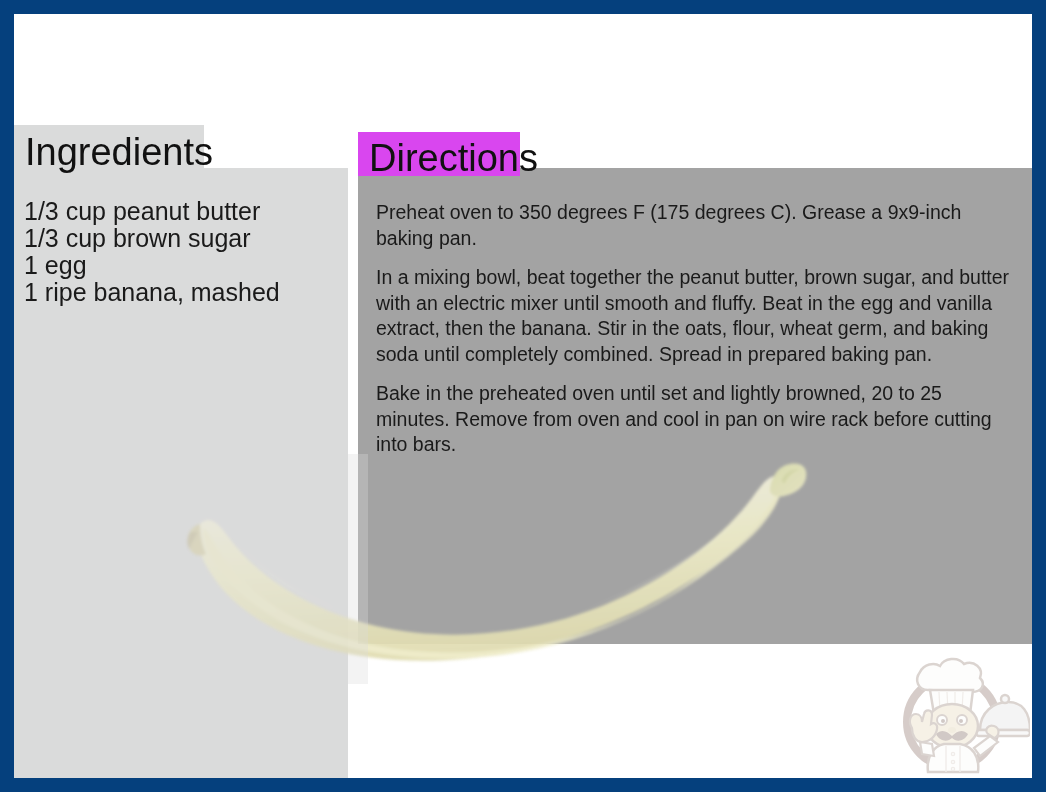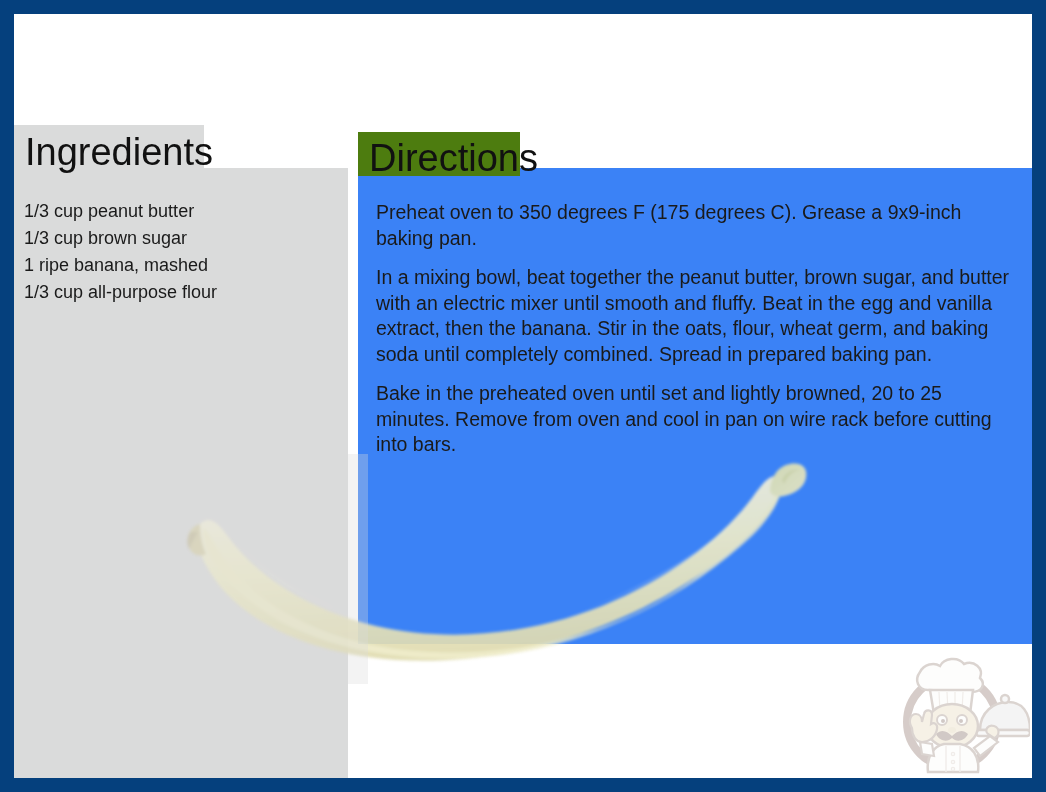--- a/index.html
+++ b/index.html
@@ -91,21 +91,21 @@
     width: 334px;
     height: 610px;
     background: #dadbdb;
   }
 
   #panel-directions {
     left: 344px;
     top: 154px;
     width: 674px;
     height: 476px;
-    background: #3b82f6;
+    background: #a3a3a3;
   }
 
   
   .tab {
     position: absolute;
     z-index: 4;
     font-size: 38px;
     font-weight: 400;
     color: #111111;
     line-height: 1;
@@ -119,35 +119,35 @@
     height: 45px;
     background: #dadbdb;
     padding: 8px 0 0 11px;
   }
 
   #tab-directions {
     left: 344px;
     top: 118px;
     width: 162px;
     height: 44px;
-    background: #4d7c0f;
+    background: #d946ef;
     padding: 7px 0 0 11px;
   }
 
   
   #ingredient-list {
     position: absolute;
     left: 10px;
     top: 30px;
     width: 320px;
     list-style: none;
     z-index: 3;
   }
   #ingredient-list li {
-    font-size: 18px;
+    font-size: 25px;
     line-height: 26.9px;
     color: #1a1a1a;
     white-space: nowrap;
   }
 
   #directions-body {
     position: absolute;
     left: 18px;
     top: 32px;
     width: 644px;
@@ -196,22 +196,22 @@
 <body>
 
 <div id="card">
   <div id="page">
 
 
     <div class="panel" id="panel-ingredients">
       <ul id="ingredient-list">
         <li>1/3 cup peanut butter</li>
         <li>1/3 cup brown sugar</li>
+        <li>1 egg</li>
         <li>1 ripe banana, mashed</li>
-        <li>1/3 cup all-purpose flour</li>
       </ul>
     </div>
 
     <div class="panel" id="panel-directions">
       <div id="directions-body">
         <p>Preheat oven to 350 degrees F (175 degrees C). Grease a 9x9-inch baking pan.</p>
         <p>In a mixing bowl, beat together the peanut butter, brown sugar, and butter with an electric mixer until smooth and fluffy. Beat in the egg and vanilla extract, then the banana. Stir in the oats, flour, wheat germ, and baking soda until completely combined. Spread in prepared baking pan.</p>
         <p>Bake in the preheated oven until set and lightly browned, 20 to 25 minutes. Remove from oven and cool in pan on wire rack before cutting into bars.</p>
       </div>
     </div>

